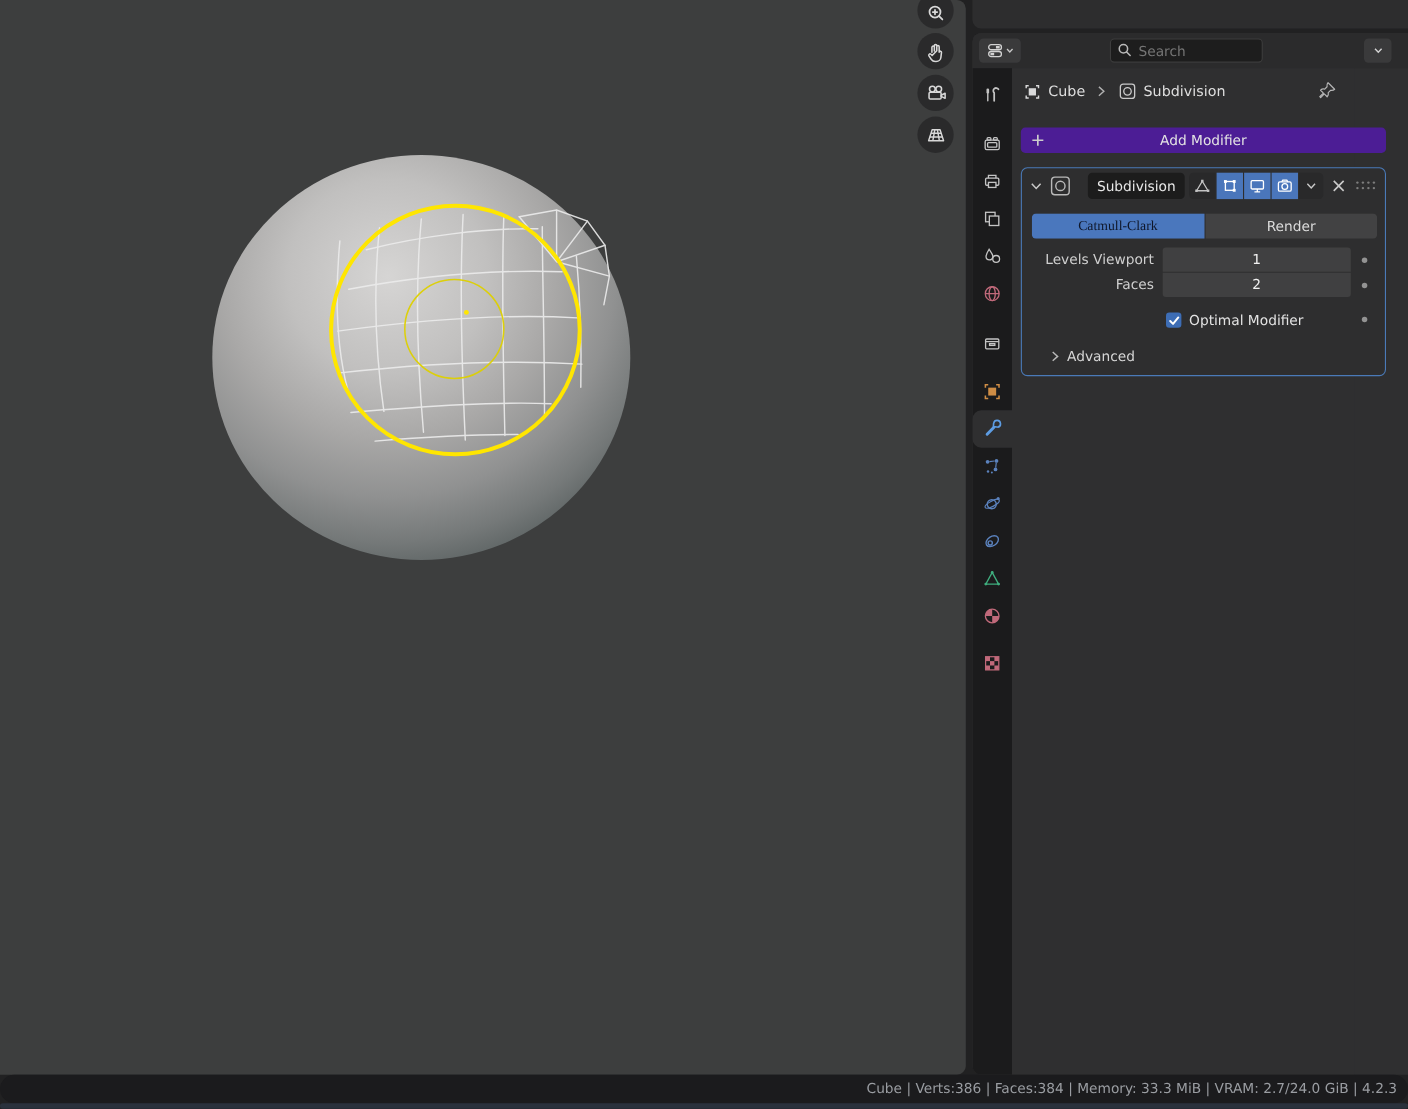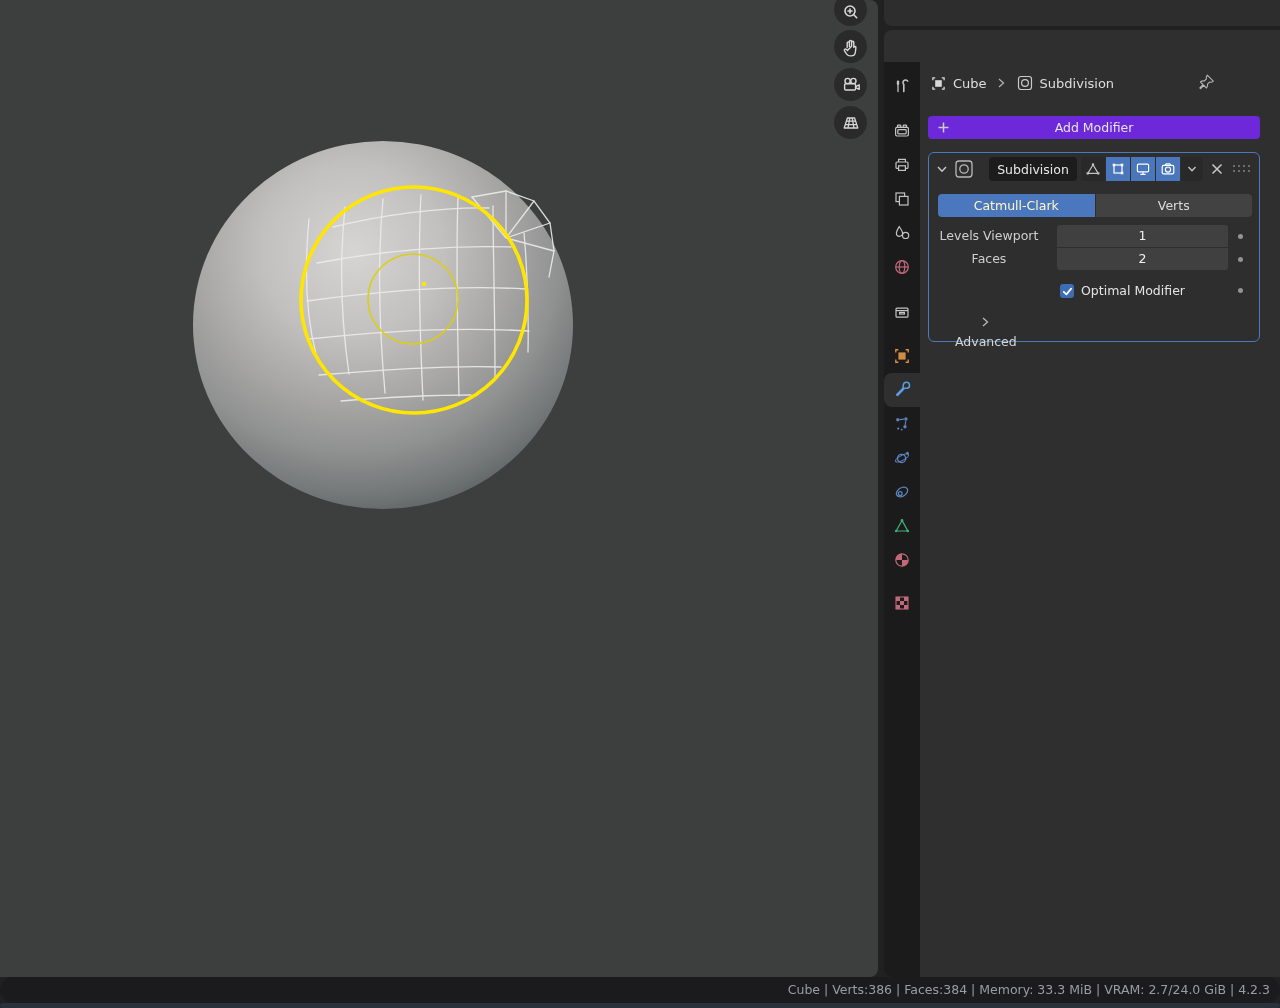--- a/index.html
+++ b/index.html
@@ -39,62 +39,62 @@
   
   #main { position:absolute; left:36px; top:32px; width:311px; height:915px; background:#2f2f30; }
 
   #breadcrumb { position:absolute; left:0; top:8px; width:100%; height:26px;
                 display:flex; align-items:center; color:#dedede; font-size:13px; }
   #breadcrumb .ico { margin:0 6px 0 10px; display:flex; }
   #breadcrumb .sep { margin:0 10px; display:flex; }
   #pin { position:absolute; right:14px; top:3px; }
 
   #add-modifier { position:absolute; left:8px; top:54px; width:332px; height:23px;
-                  background:#6d28d9; border-radius:4px; color:#e4e4e4; font-size:12.5px;
+                  background:#4c1d95; border-radius:4px; color:#e4e4e4; font-size:12.5px;
                   display:flex; align-items:center; justify-content:center; }
   #add-modifier .plus { position:absolute; left:8px; top:4px; }
 
   
   #mod-panel { position:absolute; left:8px; top:90px; width:332px; height:190px;
                background:#2e2e2f; border:1px solid #4a7ab8; border-radius:6px; }
   .mp-hdr-ico { position:absolute; display:flex; align-items:center; justify-content:center; }
   #mod-name { position:absolute; left:60px; top:4px; width:88px; height:24px; background:#1c1c1c;
               border-radius:4px; color:#e8e8e8; font-size:12.5px; display:flex;
               align-items:center; justify-content:center; }
   .tgl { position:absolute; top:4px; width:24px; height:24px; background:#29292a;
          display:flex; align-items:center; justify-content:center; }
   .tgl.on { background:#4a76bb; }
   .tgl.first { border-radius:4px 0 0 4px; }
   .tgl.last { border-radius:0 4px 4px 0; width:22px; }
 
   #seg { position:absolute; left:9px; top:41px; width:314px; height:23px; display:flex;
          border-radius:4px; overflow:hidden; font-size:12.5px; }
   .seg { flex:1; display:flex; align-items:center; justify-content:center;
          background:#424243; color:#dcdcdc; }
-  .seg.active { background:#4a77bd; color:#fef9c3; }
+  .seg.active { background:#4a77bd; color:#0f172a;font-family:Liberation Serif, serif; }
   .seg + .seg { margin-left:1px; }
 
   .fld-label { position:absolute; left:0; width:120px; height:22px; line-height:22px;
-               text-align:center; color:#cfcfcf; font-size:12.5px; }
+               text-align:right; color:#cfcfcf; font-size:12.5px; }
   .fld { position:absolute; left:128px; width:171px; height:22px; background:#404041;
          color:#f1f1f1; font-size:12.5px; text-align:center; line-height:22px; }
   #fld-viewport { top:72px; border-radius:3px 3px 0 0; }
   #fld-render   { top:95px; border-radius:0 0 3px 3px; }
   .anim-dot { position:absolute; left:309px; width:5px; height:5px; border-radius:50%;
               background:#939393; }
 
   #checkbox { position:absolute; left:131px; top:131px; width:14px; height:14px;
               border-radius:3px; background:#545454; display:flex; align-items:center; justify-content:center; }
   #checkbox.checked { background:#3d6db5; }
   #checkbox svg { display:none; }
   #checkbox.checked svg { display:block; }
   #optimal-label { position:absolute; left:152px; top:130px; color:#e3e3e3; font-size:12.5px; }
 
   #advanced { position:absolute; left:26px; top:163px; display:flex; align-items:center;
-              gap:6px; color:#d6d6d6; font-size:12.5px;flex-direction:column; }
+              gap:6px; color:#d6d6d6; font-size:12.5px; }
 
   #grip { position:absolute; right:6px; top:10px; }
 
   
   #statusbar { left:0; top:977px; width:1280px; height:26px; background:#1b1b1d;
                color:#9a9da2; font-size:12.5px; line-height:26px; text-align:right;
                padding-right:10px; }
   #footer-strip { left:0; top:1003px; width:1280px; height:5px; background:#2a313c; }
 
   svg { display:block; }
@@ -168,20 +168,51 @@
         <path d="M8.8 5 l-1.8 10 M11.2 5 l1.8 10 M5.4 8.2 h9.2 M4.3 11.6 h11.4"></path>
       </g>
     </svg>
   </div>
 </div>
 
 <div class="abs" id="outliner-strip"></div>
 
 <div class="abs" id="props">
 
+  <div id="props-header">
+    <div class="hdr-btn" id="etype-btn">
+      <svg width="16" height="16">
+        <g stroke="#d2d2d2" stroke-width="1.2" fill="none">
+          <rect x="1.8" y="2.6" width="11.6" height="4.6" rx="2.3"></rect>
+          <rect x="1.8" y="8.8" width="11.6" height="4.6" rx="2.3"></rect>
+        </g>
+        <rect x="8.4" y="3.8" width="3.4" height="2.3" fill="#d2d2d2"></rect>
+        <rect x="3.4" y="10" width="3.4" height="2.3" fill="#d2d2d2"></rect>
+      </svg>
+      <svg width="8" height="8">
+        <path d="M1.5 2.5 l2.5 2.7 2.5-2.7" stroke="#c9c9c9" stroke-width="1.2" fill="none"></path>
+      </svg>
+    </div>
+
+    <div id="search-wrap">
+      <input type="text" placeholder="Search" style="">
+      <svg class="mag" width="15" height="15">
+        <g stroke="#b9b9b9" stroke-width="1.4" fill="none" stroke-linecap="round">
+          <circle cx="6.3" cy="6.3" r="3.8"></circle>
+            <path d="M9.2 9.2 l3.2 3.2"></path>
+        </g>
+      </svg>
+    </div>
+
+    <div class="hdr-btn" id="hdr-dd">
+      <svg width="10" height="8">
+        <path d="M2 2.3 l3 3.2 3-3.2" stroke="#d2d2d2" stroke-width="1.3" fill="none"></path>
+      </svg>
+    </div>
+  </div>
 
   <div id="tabcol">
     <div class="tab" style="top:8px">
       <svg width="18" height="18">
         <rect x="3.8" y="2.4" width="2.4" height="4.6" rx="1.1" fill="#c4c4c4"></rect>
         <path d="M5 7 v6.6" stroke="#c4c4c4" stroke-width="1.3" stroke-linecap="round" fill="none"></path>
         <path d="M14.7 3.1 a2.6 2.6 0 1 0-3.9 3.4 M10.8 6.4 v7.2" stroke="#c4c4c4" stroke-width="1.6" stroke-linecap="round" fill="none"></path>
       </svg>
     </div>
     <div class="tab" style="top:52px">
@@ -404,21 +435,21 @@
             <circle cx="3" cy="8" r="1.1"></circle>
               <circle cx="8" cy="8" r="1.1"></circle>
               <circle cx="13" cy="8" r="1.1"></circle>
               <circle cx="18" cy="8" r="1.1"></circle>
           </g>
         </svg>
       </div>
 
       <div id="seg">
         <div class="seg active">Catmull-Clark</div>
-        <div class="seg">Verts</div>
+        <div class="seg">Render</div>
       </div>
 
       <div class="fld-label" style="top:72px">Levels Viewport</div>
       <div class="fld" id="fld-viewport">1</div>
       <div class="anim-dot" style="top:81px"></div>
 
       <div class="fld-label" style="top:95px">Faces</div>
       <div class="fld" id="fld-render">2</div>
       <div class="anim-dot" style="top:104px"></div>
 

